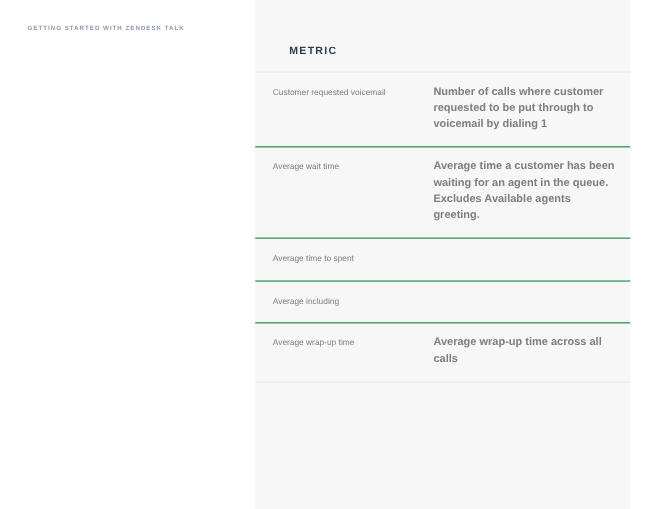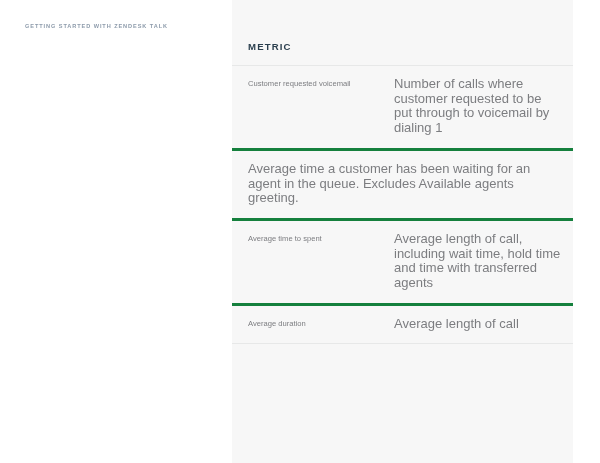--- a/index.html
+++ b/index.html
@@ -53,26 +53,27 @@
     border-bottom: 1px solid #e7e8e8;
   }
 
   .th {
     font-size: 9.6px;
     font-weight: 700;
     letter-spacing: 1.15px;
     color: #2b3f4e;
     text-transform: uppercase;
     white-space: nowrap;
+    margin-left: 15px;
   }
 
   .row {
     display: flex;
     align-items: flex-start;
-    border-bottom: 3px solid #15803d;
+    border-bottom: 1px solid #15803d;
     padding: 11px 0 12px 0;
   }
 
   .row:last-child {
     border-bottom: 1px solid #e7e8e8;
   }
 
   .col-metric {
     width: 146px;
     flex: 0 0 146px;
@@ -81,24 +82,24 @@
   }
 
   .col-definition {
     flex: 1 1 auto;
     padding-left: 16px;
     padding-right: 12px;
     box-sizing: border-box;
   }
 
   .cell-text {
-    font-size: 13px;
+    font-size: 10px;
     line-height: 14.7px;
     color: #7c7d80;
-    font-weight: 400;
+    font-weight: 700;
   }
 
   .metric-text {
     font-size: 7.6px;
     line-height: 14.7px;
     color: #7c7d80;
     font-weight: 400;
   }
 </style>
 </head>
@@ -118,39 +119,44 @@
     <div class="row">
       <div class="col-metric">
         <div class="metric-text">Customer requested voicemail</div>
       </div>
       <div class="col-definition">
         <div class="cell-text">Number of calls where customer requested to be put through to voicemail by dialing 1</div>
       </div>
     </div>
 
     <div class="row">
+      <div class="col-metric">
+        <div class="metric-text">Average wait time</div>
+      </div>
       <div class="col-definition">
         <div class="cell-text">Average time a customer has been waiting for an agent in the queue. Excludes Available agents greeting.</div>
       </div>
     </div>
 
     <div class="row">
       <div class="col-metric">
         <div class="metric-text">Average time to spent</div>
       </div>
-      <div class="col-definition">
-        <div class="cell-text">Average length of call, including wait time, hold time and time with transferred agents</div>
-      </div>
     </div>
 
     <div class="row">
       <div class="col-metric">
-        <div class="metric-text">Average duration</div>
-      </div>
-      <div class="col-definition">
-        <div class="cell-text">Average length of call</div>
+        <div class="metric-text">Average including</div>
       </div>
     </div>
 
 
+    <div class="row">
+      <div class="col-metric">
+        <div class="metric-text">Average wrap-up time</div>
+      </div>
+      <div class="col-definition">
+        <div class="cell-text">Average wrap-up time across all calls</div>
+      </div>
+    </div>
 
   </div>
 </div>
 
 </body></html>

